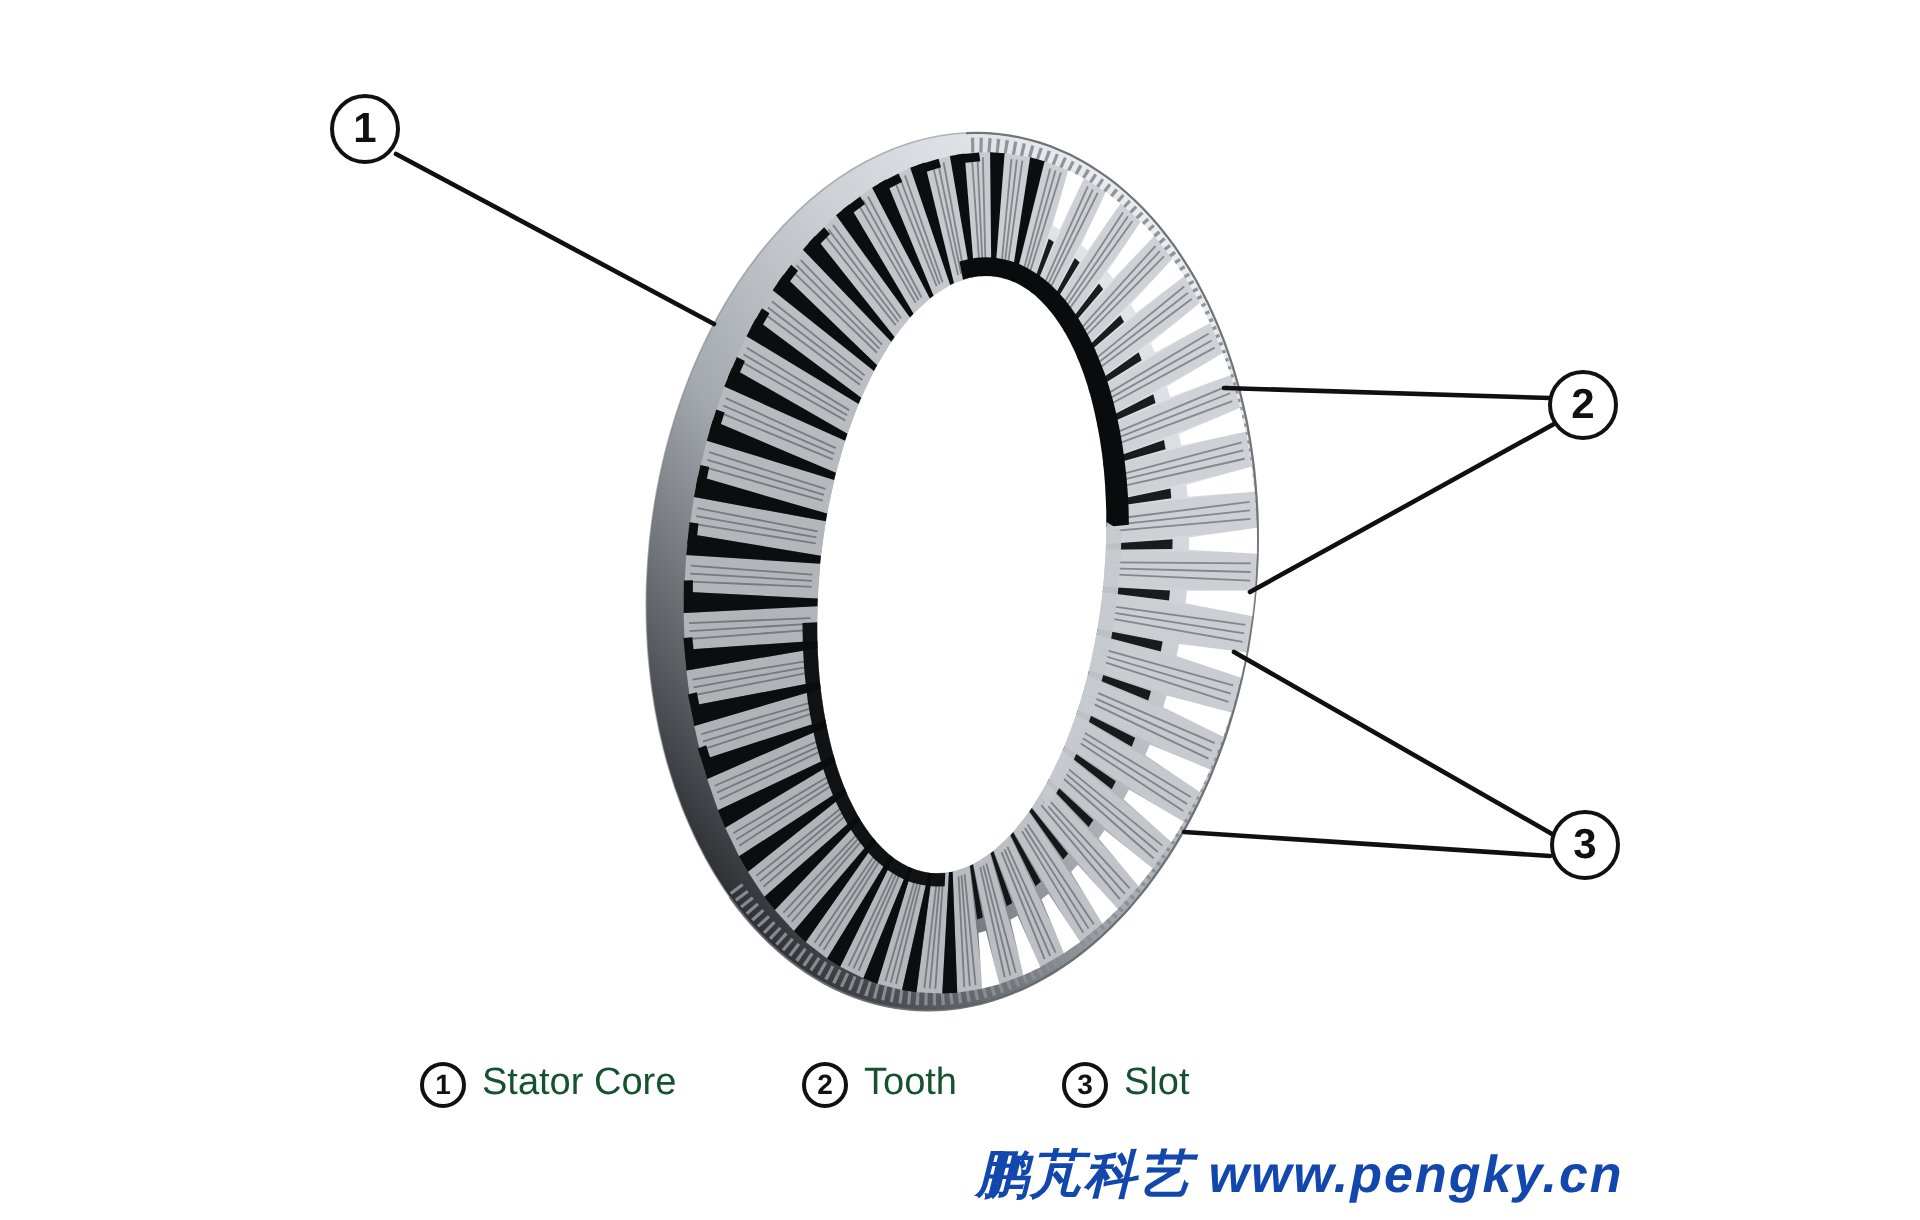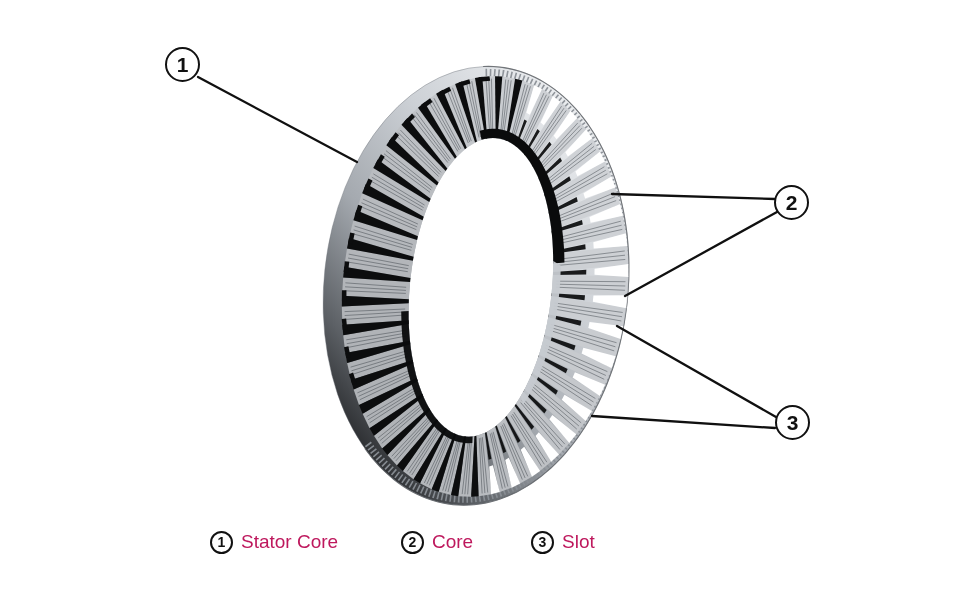--- a/index.html
+++ b/index.html
@@ -5,21 +5,21 @@
   html,body{margin:0;padding:0;background:#fff;}
   .stage{position:relative;width:960px;height:610px;background:#fff;overflow:hidden;
          font-family:"Liberation Sans",sans-serif;}
   .stage svg{position:absolute;left:0;top:0;}
   .badge{position:absolute;width:31px;height:31px;border:2.5px solid #111;border-radius:50%;
          background:#fff;display:flex;align-items:center;justify-content:center;
          font:700 21px "Liberation Sans",sans-serif;color:#111;box-sizing:content-box;}
   .legend-item{position:absolute;display:flex;align-items:center;height:24px;}
   .lnum{width:19px;height:19px;border:2px solid #111;border-radius:50%;text-align:center;
         font:700 14px/19px "Liberation Sans",sans-serif;color:#111;flex:0 0 auto;}
-  .llabel{margin-left:8px;font:400 19px "Liberation Sans",sans-serif;color:#be185d;white-space:nowrap;}
+  .llabel{margin-left:8px;font:400 19px "Liberation Sans",sans-serif;color:#14532d;white-space:nowrap;}
   .watermark{position:absolute;left:488px;top:570px;font:italic 700 26px "Liberation Sans",sans-serif;
              letter-spacing:1px;white-space:nowrap;}
 </style>
 </head>
 <body>
 
 <div class="stage">
 
   <svg width="960" height="610" viewBox="0 0 960 610">
     <defs>
@@ -312,20 +312,21 @@
   <div class="badge" style="left:775px;top:405px;">
     <span>3</span>
   </div>
 
   <div class="legend-item" style="left:210px;top:530px;">
     <span class="lnum">1</span>
     <span class="llabel">Stator Core</span>
   </div>
   <div class="legend-item" style="left:401px;top:530px;">
     <span class="lnum">2</span>
-    <span class="llabel">Core</span>
+    <span class="llabel">Tooth</span>
   </div>
   <div class="legend-item" style="left:531px;top:530px;">
     <span class="lnum">3</span>
     <span class="llabel">Slot</span>
   </div>
 
+  <div class="watermark" style="color: rgb(18, 71, 173);">鹏芃科艺 www.pengky.cn</div>
 </div>
 
 </body></html>

